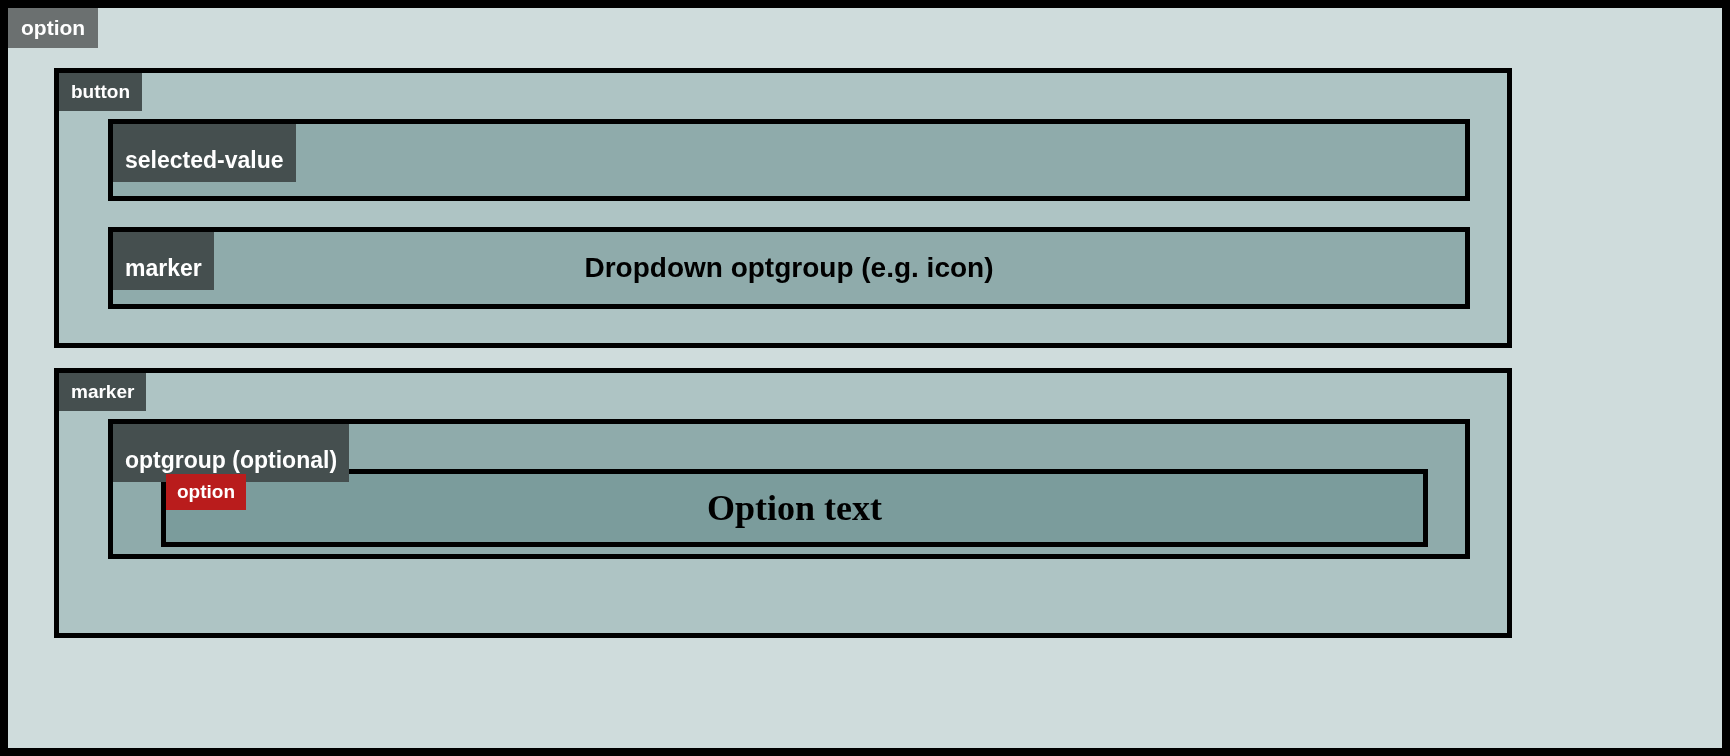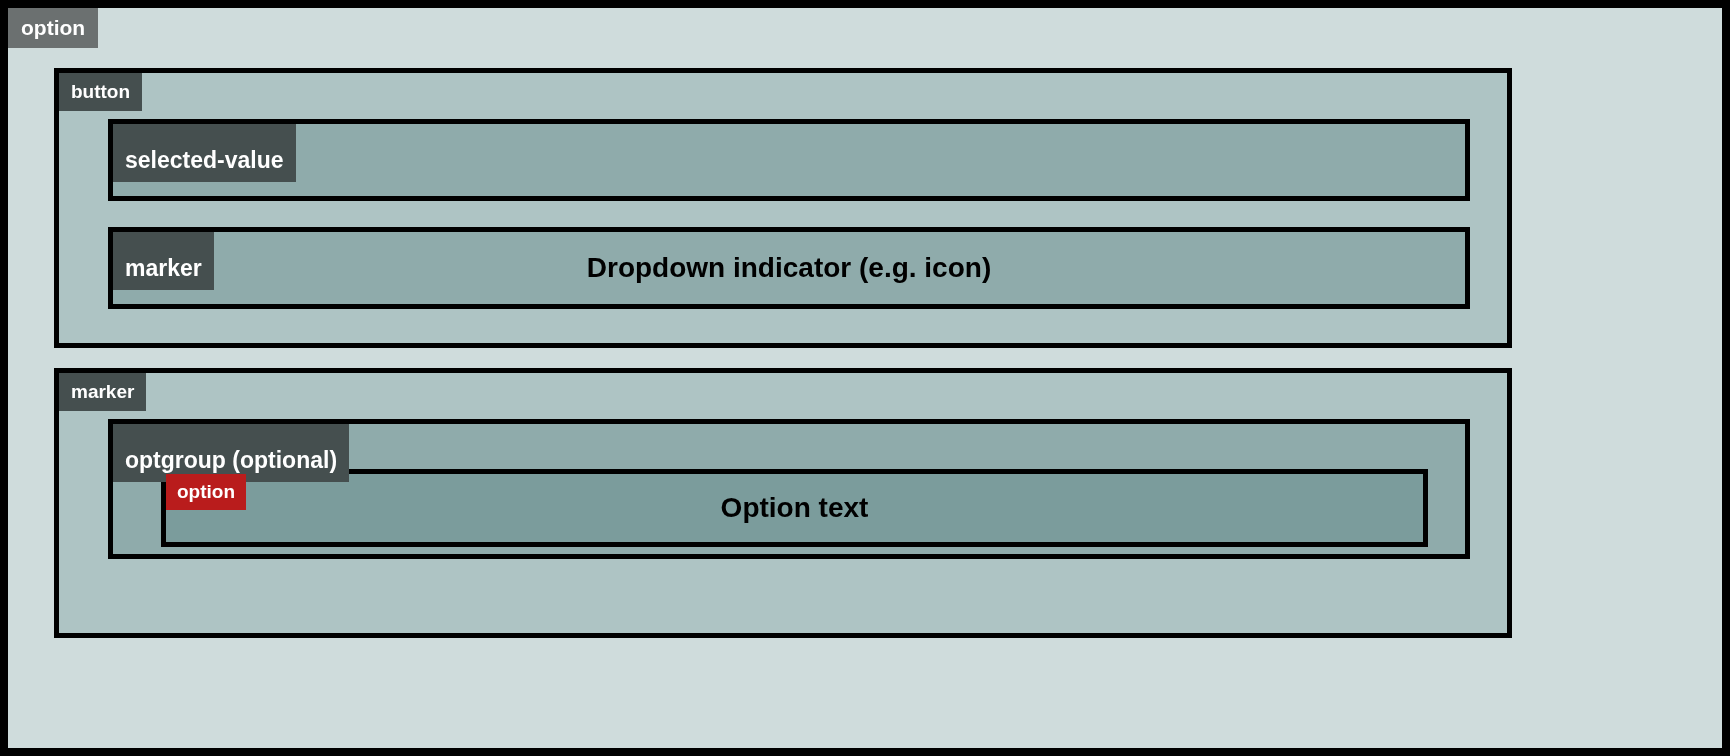--- a/index.html
+++ b/index.html
@@ -117,40 +117,40 @@
     top: 45px;
     height: 78px;
     background: #7b9c9c;
     border: 5px solid #000000;
   }
   .lvl4 > .tag {
     background: #b91c1c;
     font-size: 19px;
     padding: 8px 11px 9px 11px;
   }
-  .lvl4 > .caption { font-size: 28px; }
+  .lvl4 > .caption { font-size: 36px; font-family: Liberation Serif, serif; }
 </style>
 </head>
 <body>
 
 <div id="canvas">
 
   <div class="box" id="select-box">
     <span class="tag">option</span>
 
     <div class="box lvl2" id="button-box">
       <span class="tag">button</span>
 
       <div class="box lvl3" id="selected-value-box">
         <span class="tag">selected-value</span>
       </div>
 
       <div class="box lvl3" id="marker-box">
         <span class="tag">marker</span>
-        <span class="caption">Dropdown indicator (e.g. icon)</span>
+        <span class="caption">Dropdown optgroup (e.g. icon)</span>
       </div>
     </div>
 
     <div class="box lvl2" id="listbox-box">
       <span class="tag">marker</span>
 
       <div class="box lvl3" id="optgroup-box">
         <span class="tag">optgroup (optional)</span>
 
         <div class="box lvl4" id="option-box">

